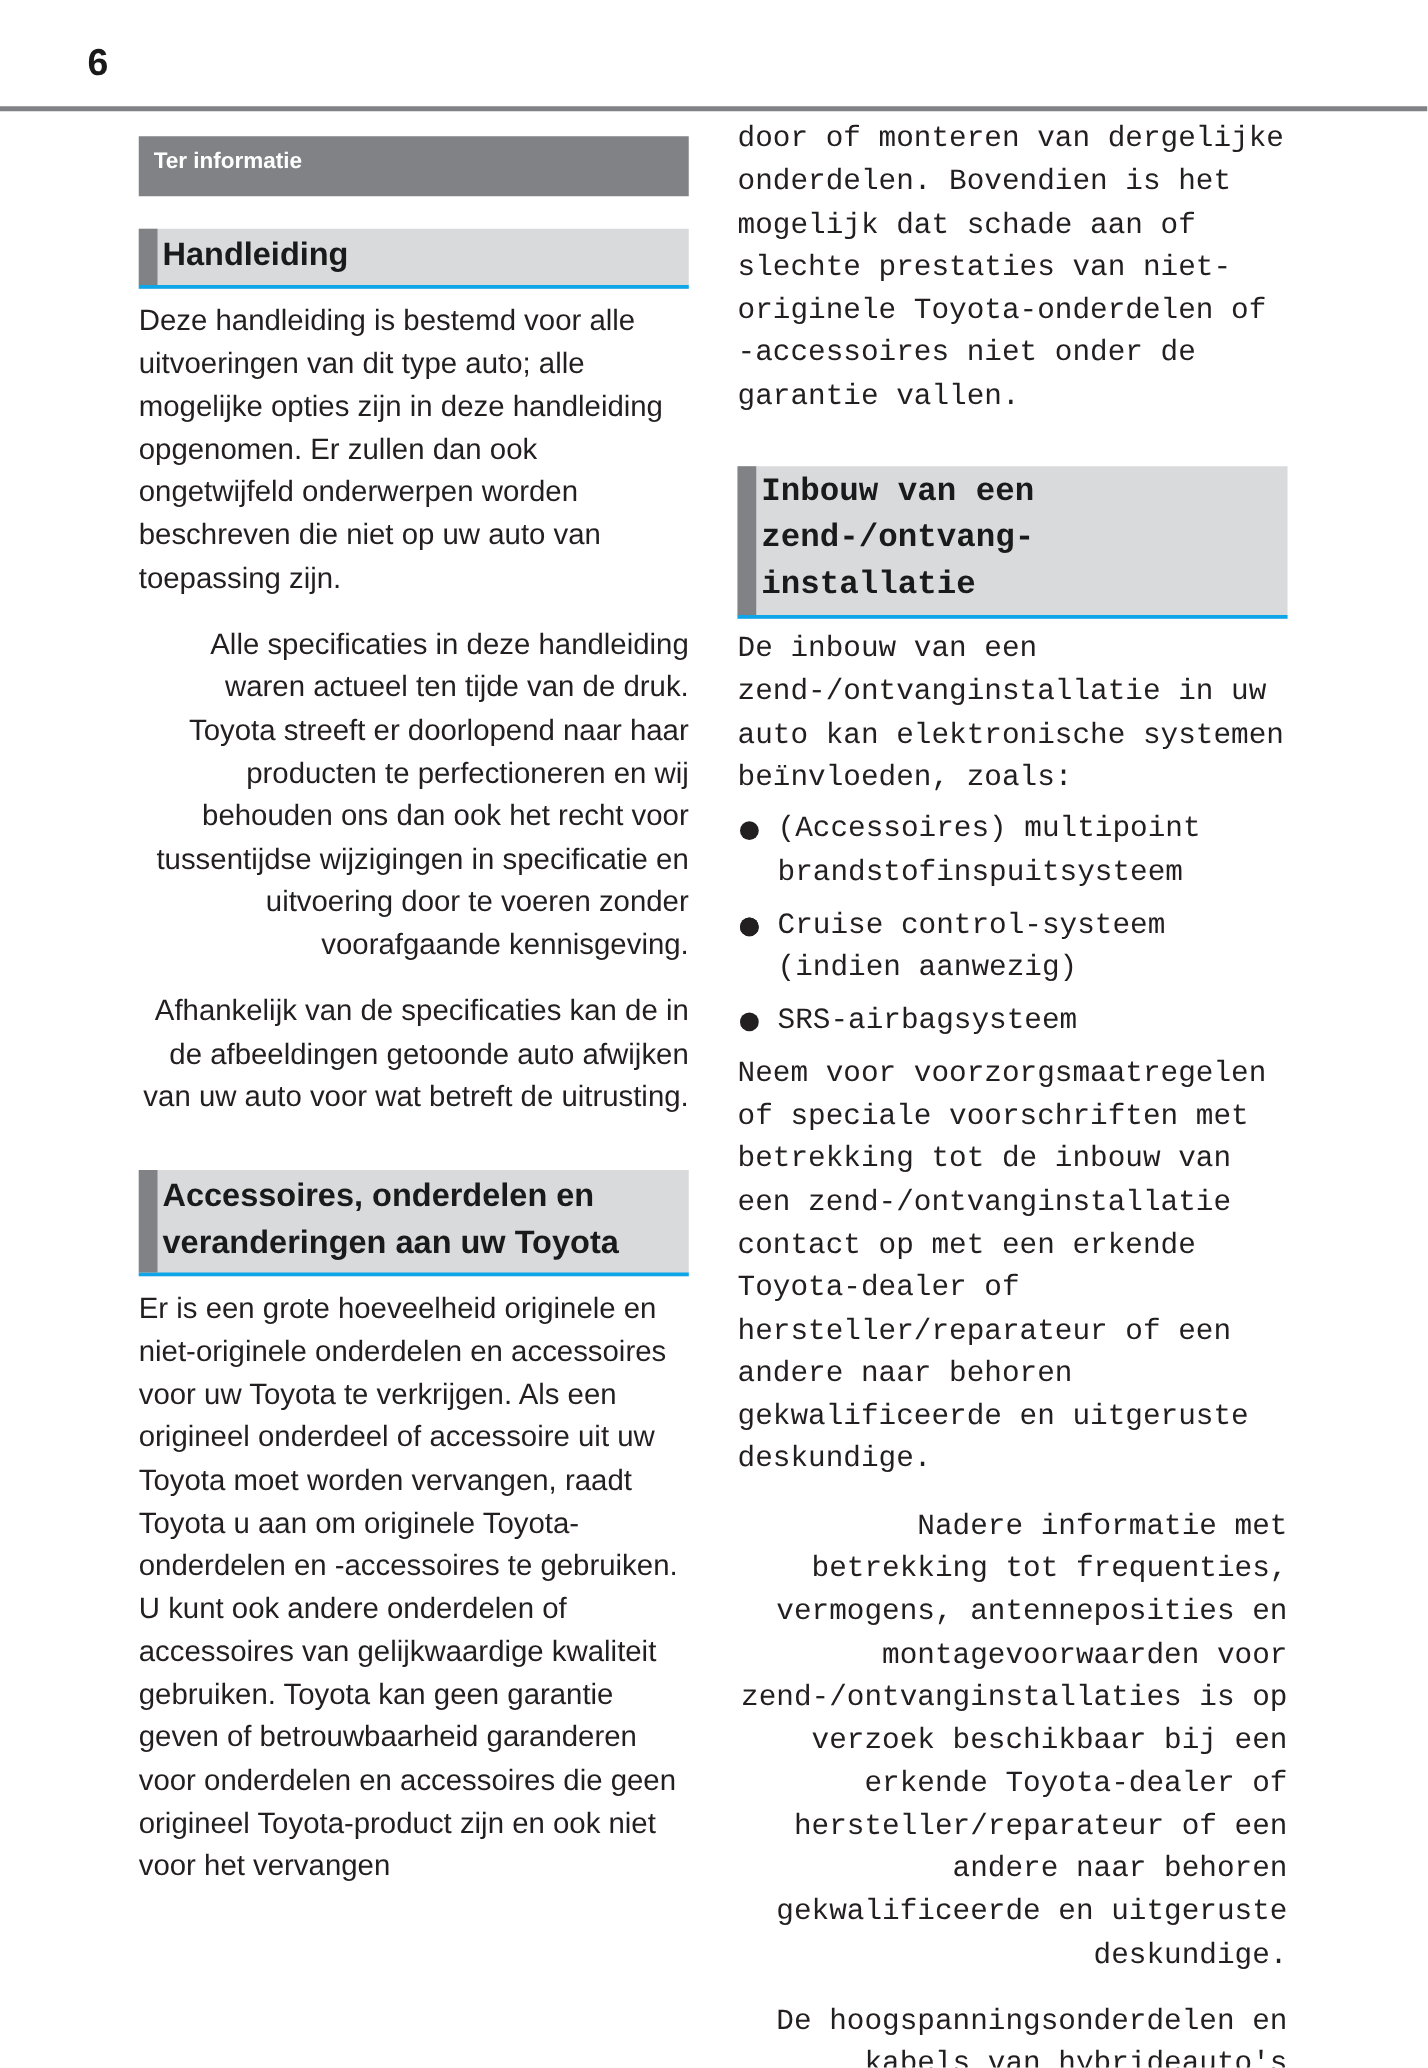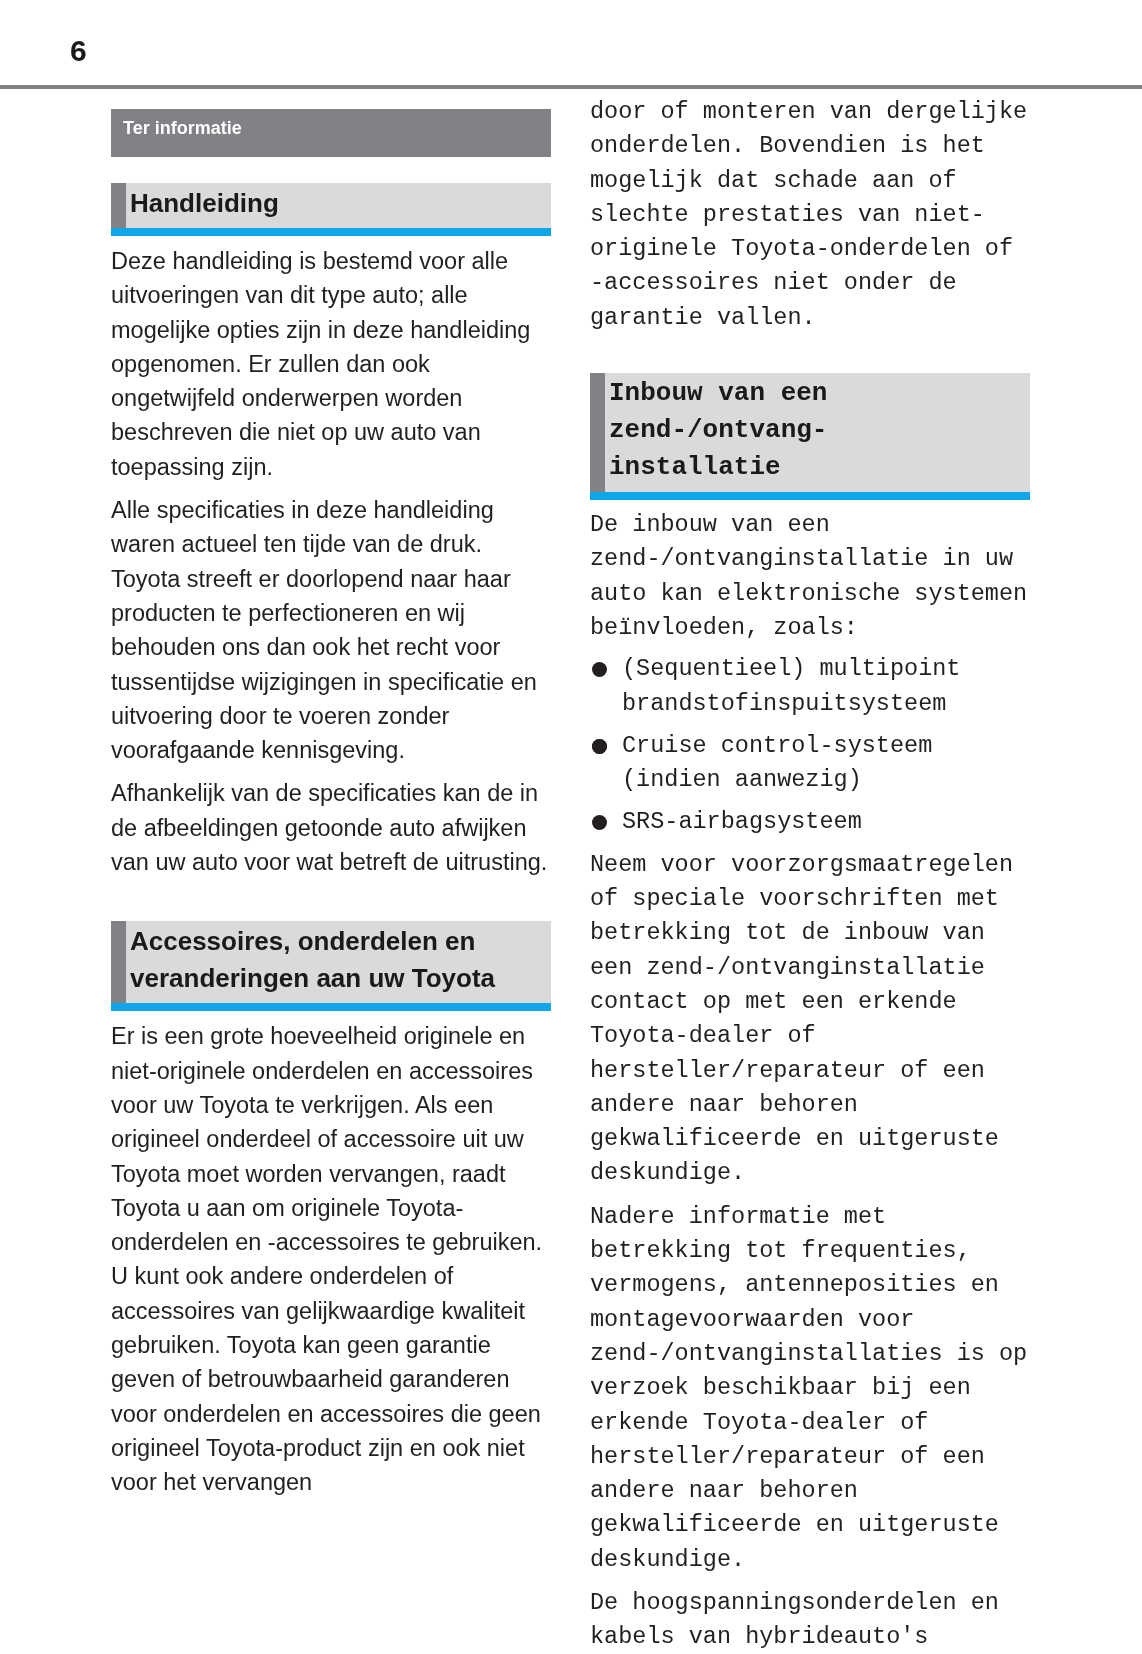--- a/index.html
+++ b/index.html
@@ -19,32 +19,32 @@
   .col-left { left: 111px; }
   .col-right { left: 590px; font-family: Liberation Mono, monospace; }
 
   .chapter-bar {
     background: #808285; color: #ffffff; font-weight: bold;
     font-size: 18px; height: 48px; line-height: 38px;
     padding: 0 0 0 12px; margin-top: 9px; box-sizing: border-box;
   }
   .section-head {
     position: relative; background: #d9dadb;
-    border-bottom: 8px solid #0ea5e9;
+    border-bottom: 3px solid #0ea5e9;
     padding: 2px 10px 6px 19px; font-weight: bold; font-size: 26px;
     line-height: 37px; color: #1a1a1a;
   }
   .section-head::before {
     content: ""; position: absolute; left: 0; top: 0; bottom: 0;
     width: 15px; background: #808285;
   }
   p.body {
     margin: 0; font-size: 23.5px; line-height: 34.3px; color: #231f20;
   }
-  p.body + p.body { margin-top: 9px; }
+  p.body + p.body { margin-top: 19px; text-align: right; }
   .bullets { list-style: none; margin: 7px 0 0 0; padding: 0; }
   .bullets li {
     position: relative; padding-left: 32px; font-size: 23.5px;
     line-height: 34.3px; margin-bottom: 8px;
   }
   .bullets li .dot {
     position: absolute; left: 2px; top: 10px; width: 15px; height: 15px;
     border-radius: 50%; background: #231f20;
   }
 </style>
@@ -80,21 +80,21 @@
 
   <div style="height:38px"></div>
   <div class="section-head">
     <div>Inbouw van een zend-/ontvang-</div>
     <div>installatie</div>
   </div>
   <div style="height:8px"></div>
   <p class="body">De inbouw van een zend-/ontvanginstallatie in uw auto kan elektronische systemen beïnvloeden, zoals:</p>
 
   <ul class="bullets">
-    <li><span class="dot"></span><span>(Sequentieel) multipoint brandstofinspuitsysteem</span></li>
+    <li><span class="dot"></span><span>(Accessoires) multipoint brandstofinspuitsysteem</span></li>
     <li><span class="dot"></span></li>
     <li><span class="dot"></span><span>Cruise control-systeem (indien aanwezig)</span></li>
     <li><span class="dot"></span><span>SRS-airbagsysteem</span></li>
   </ul>
 
   <p class="body">Neem voor voorzorgsmaatregelen of speciale voorschriften met betrekking tot de inbouw van een zend-/ontvanginstallatie contact op met een erkende Toyota-dealer of hersteller/reparateur of een andere naar behoren gekwalificeerde en uitgeruste deskundige.</p>
   <p class="body">Nadere informatie met betrekking tot frequenties, vermogens, antenneposities en montagevoorwaarden voor zend-/ontvanginstallaties is op verzoek beschikbaar bij een erkende Toyota-dealer of hersteller/reparateur of een andere naar behoren gekwalificeerde en uitgeruste deskundige.</p>
   <p class="body">De hoogspanningsonderdelen en kabels van hybrideauto's stralen ongeveer net zo veel elektromagnetische</p>
 </div>
 

